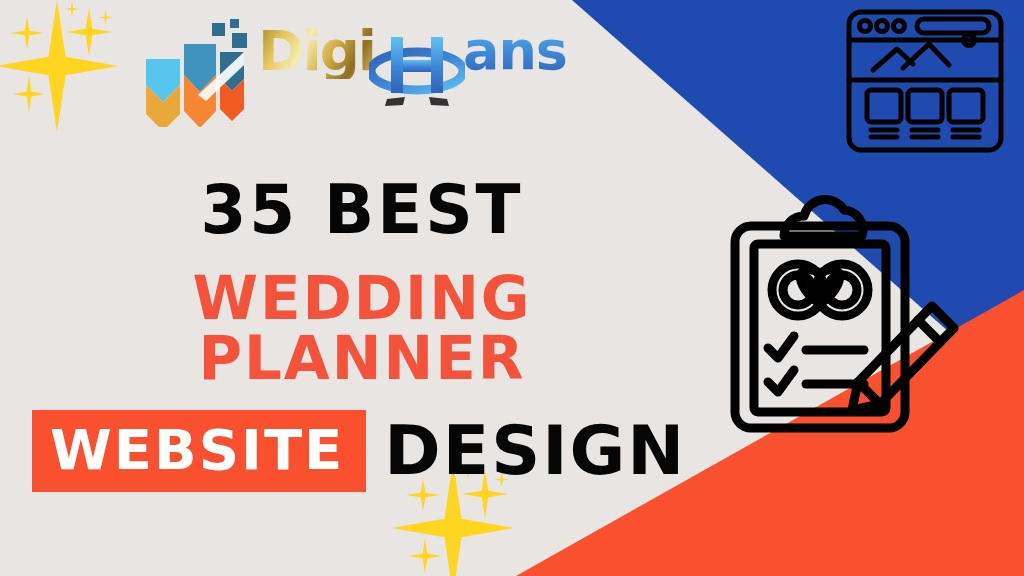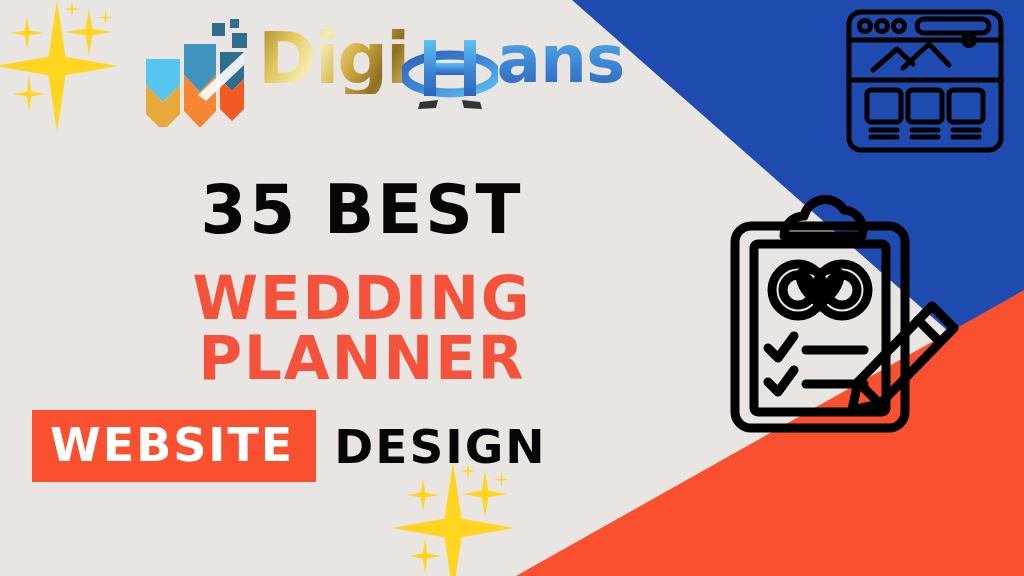--- a/index.html
+++ b/index.html
@@ -21,29 +21,29 @@
     
     clip-path: polygon(50% 0%, 57% 43%, 100% 50%, 57% 57%, 50% 100%, 43% 57%, 0% 50%, 43% 43%);
   }
 
   
   #logo-row{position:absolute;left:140px;top:18px;height:110px;display:flex;align-items:center;gap:10px;}
   #logo-mark{position:relative;width:108px;height:108px;flex:0 0 auto;}
   #brand-word{display:flex;align-items:baseline;height:108px;}
   .brand-digi{
     font-family:"DejaVu Sans", sans-serif;
-    font-weight:bold;font-size:71px;line-height:1;letter-spacing:-2px;
+    font-weight:bold;font-size:56px;line-height:1;letter-spacing:-2px;
     background:linear-gradient(120deg,#a8832c 0%,#e3c85f 22%,#f5ecb0 40%,#d4af45 60%,#8f6f21 80%,#e0c25c 100%);
     -webkit-background-clip:text;background-clip:text;color:transparent;
     position:relative;top:4px;
   }
   .brand-hans-wrap{position:relative;display:flex;align-items:baseline;margin-left:2px;}
   .brand-hans{
     font-family:"DejaVu Sans", sans-serif;
-    font-weight:bold;font-size:66px;line-height:1;letter-spacing:-1px;
+    font-weight:bold;font-size:54px;line-height:1;letter-spacing:-1px;
     background:linear-gradient(180deg,#57b4e8 0%,#3d86d6 55%,#2f63b8 100%);
     -webkit-background-clip:text;background-clip:text;color:transparent;
     position:relative;top:3px;text-align:right;
   }
   #hans-emblem{position:absolute;left:-8px;top:6px;width:96px;height:80px;}
 
   
   #headline{position:absolute;left:32px;top:176px;width:660px;}
   .hl-line{
     font-family:"DejaVu Sans", sans-serif;
@@ -51,27 +51,27 @@
     letter-spacing:3px;
     line-height:1;
     text-transform:uppercase;
   }
   #line-1{font-size:68px;color:#060606;text-align:center;transform:scaleX(0.97);transform-origin:center;}
   #line-2{font-size:60px;color:#f4523b;margin-top:24px;letter-spacing:2px;text-align:center;transform:scaleX(0.99);transform-origin:center;}
   #line-3{margin-top:22px;display:flex;align-items:center;gap:18px;}
   #website-chip{
     background:#f9502f;color:#ffffff;
     font-family:"DejaVu Sans", sans-serif;font-weight:bold;
-    font-size:46px;line-height:1;letter-spacing:2px;
+    font-size:56px;line-height:1;letter-spacing:2px;
     padding:12px 22px 14px 18px;
     display:inline-block;
   }
   #design-word{
     font-family:"DejaVu Sans", sans-serif;font-weight:bold;
-    font-size:47px;line-height:1;letter-spacing:2px;color:#060606;
+    font-size:68px;line-height:1;letter-spacing:2px;color:#060606;
   }
 
   
   #browser-icon{position:absolute;left:845px;top:8px;width:160px;height:146px;}
   #clipboard-icon{position:absolute;left:722px;top:186px;width:252px;height:272px;}
 </style>
 </head>
 <body>
 
 <div id="canvas">

